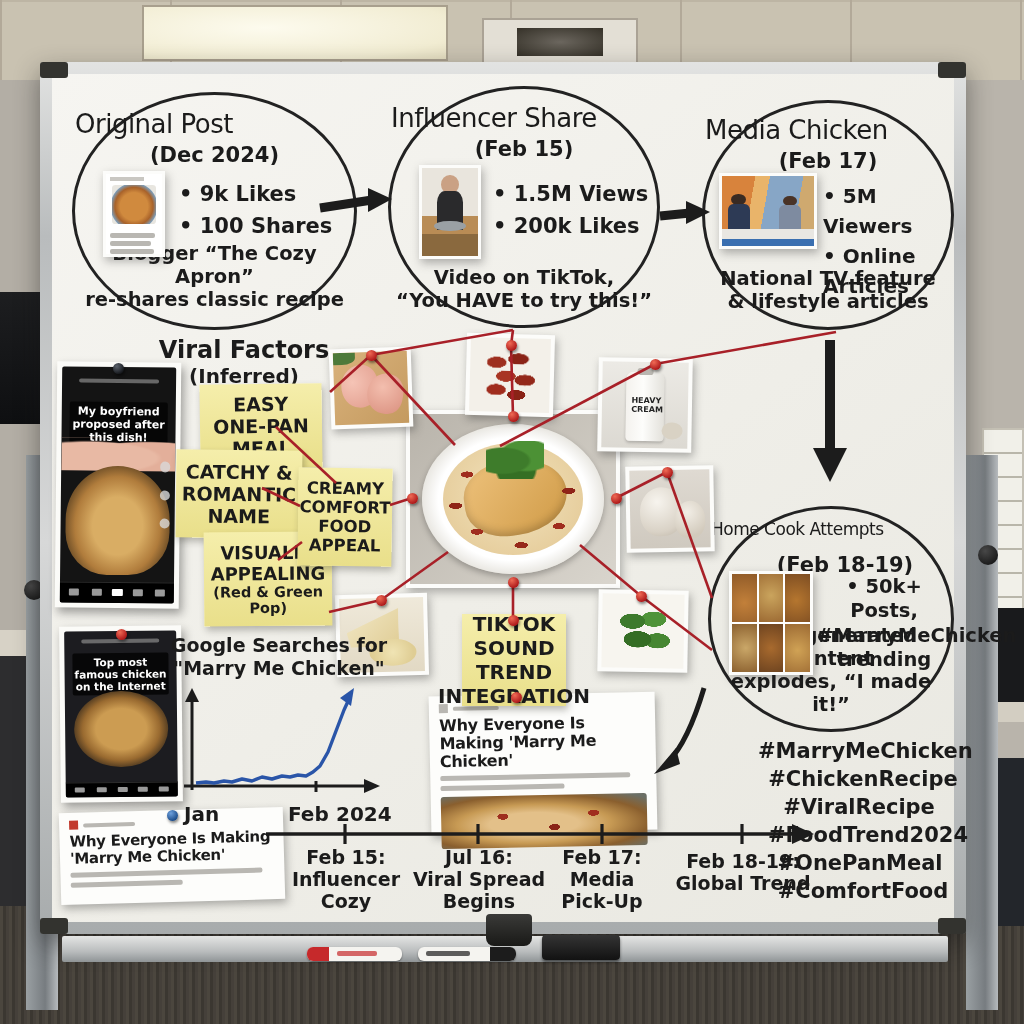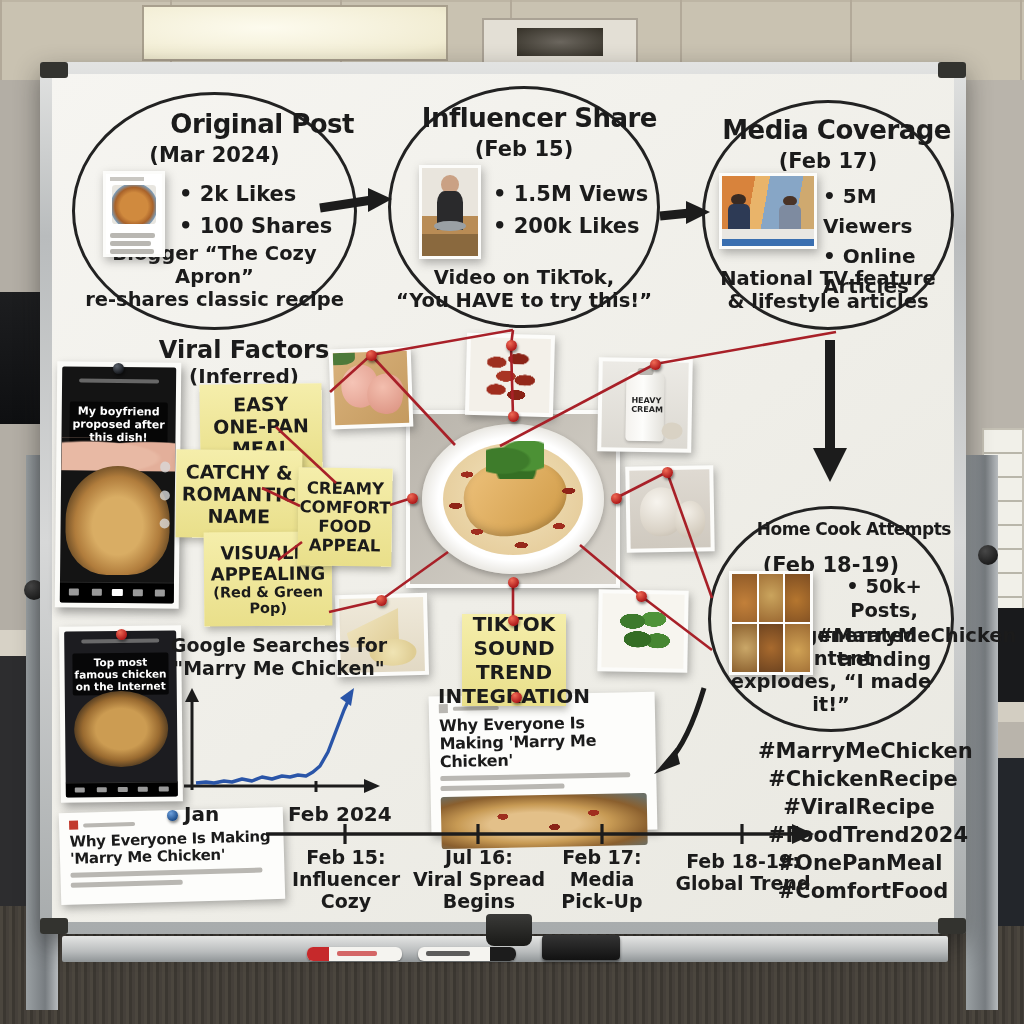--- a/index.html
+++ b/index.html
@@ -28,21 +28,21 @@
 .knob{width:20px;height:20px;border-radius:50%;background:radial-gradient(circle at 35% 30%,#4a4a4a,#0c0c0c)}
 .frame{left:40px;top:62px;width:926px;height:872px;background:linear-gradient(180deg,#e2e3e2,#b9bcbd 20%,#d7d8d8 55%,#a7abac);border-radius:4px;box-shadow:0 10px 26px rgba(20,20,20,.45)}
 .face{position:absolute;left:12px;top:12px;right:12px;bottom:12px;background:linear-gradient(145deg,#f6f5f1,#efeee8 55%,#e9e8e1)}
 .cap{width:28px;height:16px;background:#33332f;border-radius:3px}
 .tray{left:62px;top:936px;width:886px;height:26px;background:linear-gradient(#e4e5e4,#b9bcbd 60%,#8f9496);border-radius:2px}
 .bracket{left:486px;top:914px;width:46px;height:32px;background:linear-gradient(#3a3a38,#191917);border-radius:4px 4px 8px 8px}
 .marker{height:14px;border-radius:6px;background:#f5f4f0;box-shadow:0 1px 2px #0006}
 .eraser{width:78px;height:25px;background:linear-gradient(#343434,#121212);border-radius:4px;box-shadow:0 2px 3px #0008}
 
 .circle{border:3.5px solid #222;border-radius:50%}
-.ctitle{font-size:26px;font-weight:700;text-align:right;letter-spacing:-.5px;line-height:1.05}
+.ctitle{font-size:26px;font-weight:400;text-align:left;letter-spacing:-.5px;line-height:1.05}
 .cdate{font-size:21px;font-weight:700;text-align:center}
 .cbul{font-size:21px;font-weight:700;line-height:1.5}
 .cbul .bli:before{content:"• "}
 .ccap{font-size:19.5px;font-weight:700;text-align:center;line-height:1.18;width:100%}
 .vfh1{font-size:24px;font-weight:700;text-align:center}
 .vfh2{font-size:20px;font-weight:700;text-align:center}
 .note{background:linear-gradient(180deg,#f5eeab,#e9df8a);box-shadow:2px 4px 7px rgba(40,40,30,.3);display:flex;flex-direction:column;align-items:center;justify-content:center;text-align:center;font-weight:700;z-index:30}
 .photo{background:#fcfcfa;padding:4px;box-shadow:2px 4px 9px rgba(40,40,40,.35);z-index:20}
 .photo>div{width:100%;height:100%;position:relative;overflow:hidden}
 .pin{width:11px;height:11px;border-radius:50%;z-index:45;box-shadow:1px 2px 3px #0007}
@@ -90,32 +90,32 @@
   <div class="abs frame">
     <div class="face"></div>
   </div>
   <div class="abs cap" style="left:40px;top:62px"></div>
   <div class="abs cap" style="left:938px;top:62px"></div>
   <div class="abs cap" style="left:40px;top:918px"></div>
   <div class="abs cap" style="left:938px;top:918px"></div>
 
   <div class="abs circle" style="left:72px;top:92px;width:285px;height:238px;z-index:10">
     <div class="abs ctitle" style="left:0;top:16px;width:100%">Original Post</div>
-    <div class="abs cdate" style="left:0;top:48px;width:100%">(Mar 2024)</div>
+    <div class="abs cdate" style="left:0;top:48px;width:100%">(Dec 2024)</div>
     <div class="abs photo" style="left:28px;top:76px;width:62px;height:86px;padding:3px">
       <div style="background:#fff">
         <div style="position:absolute;left:8%;top:4%;width:60%;height:4px;background:#c9c7c2"></div>
         <div style="position:absolute;left:10%;top:14%;width:80%;height:48%;border-radius:8%;background:radial-gradient(circle at 50% 55%,#d08a3e 0 45%,#a8622a 62%,#7d9bb5 75%,#e8e6e0 78%)"></div>
         <div class="gbar" style="position:absolute;left:8%;top:68%;width:80%"></div>
         <div class="gbar" style="position:absolute;left:8%;top:78%;width:72%"></div>
         <div class="gbar" style="position:absolute;left:8%;top:88%;width:78%"></div>
       </div>
     </div>
     <div class="abs cbul" style="left:104px;top:84px">
-      <div class="bli pre">2k Likes</div>
+      <div class="bli pre">9k Likes</div>
       <div class="bli pre">100 Shares</div>
     </div>
     <div class="abs ccap pre" style="left:0;bottom:16px">Blogger “The Cozy Apron”
 re-shares classic recipe</div>
   </div>
 
   <div class="abs circle" style="left:388px;top:86px;width:272px;height:242px;z-index:10">
     <div class="abs ctitle" style="left:0;top:16px;width:100%">Influencer Share</div>
     <div class="abs cdate" style="left:0;top:48px;width:100%">(Feb 15)</div>
     <div class="abs photo" style="left:28px;top:76px;width:62px;height:94px;padding:3px">
@@ -127,21 +127,21 @@
     </div>
     <div class="abs cbul" style="left:102px;top:90px">
       <div class="bli pre">1.5M Views</div>
       <div class="bli pre">200k Likes</div>
     </div>
     <div class="abs ccap pre" style="left:0;bottom:13px">Video on TikTok,
 “You HAVE to try this!”</div>
   </div>
 
   <div class="abs circle" style="left:702px;top:100px;width:252px;height:230px;z-index:10">
-    <div class="abs ctitle" style="left:0;top:14px;width:100%">Media Coverage</div>
+    <div class="abs ctitle" style="left:0;top:14px;width:100%">Media Chicken</div>
     <div class="abs cdate" style="left:0;top:46px;width:100%">(Feb 17)</div>
     <div class="abs photo" style="left:14px;top:70px;width:98px;height:76px;padding:3px">
       <div style="background:linear-gradient(100deg,#d8833c 0 32%,#e9b46a 32% 46%,#87a6c6 46% 78%,#cfa96f 78%)">
         <div style="position:absolute;left:10%;top:26%;width:16%;height:16%;border-radius:50%;background:#3a2a22"></div>
         <div style="position:absolute;left:6%;top:40%;width:24%;height:36%;border-radius:24% 24% 0 0;background:#2d3a55"></div>
         <div style="position:absolute;left:66%;top:28%;width:15%;height:15%;border-radius:50%;background:#4a3326"></div>
         <div style="position:absolute;left:62%;top:42%;width:24%;height:34%;border-radius:24% 24% 0 0;background:#7e8ba0"></div>
         <div style="position:absolute;left:0;bottom:10%;width:100%;height:14%;background:#e9e7e2"></div>
         <div style="position:absolute;left:0;bottom:0;width:100%;height:10%;background:#3a6fb0"></div>
       </div>
@@ -149,21 +149,21 @@
     <div class="abs cbul" style="left:118px;top:78px;font-size:20px">
       <div class="bli pre">5M Viewers</div>
       <div class="bli pre">Online Articles</div>
     </div>
     <div class="abs ccap pre" style="left:0;bottom:14px">National TV feature
 &amp; lifestyle articles</div>
   </div>
 
   <div class="abs circle" style="left:708px;top:506px;width:246px;height:226px;z-index:10">
     <div class="abs ctitle" style="left:0;top:12px;width:100%;font-size:17px">Home Cook Attempts</div>
-    <div class="abs cdate" style="left:0;top:44px;width:100%">(Feb 18-19)</div>
+    <div class="abs cdate" style="left:14px;top:44px;width:100%">(Feb 18-19)</div>
     <div class="abs photo" style="left:18px;top:62px;width:84px;height:104px;padding:3px">
       <div style="display:grid;grid-template-columns:1fr 1fr 1fr;grid-template-rows:1fr 1fr;gap:2px;background:#fff">
         <div style="background:radial-gradient(circle at 50% 60%,#c2803a,#8f5a28)"></div>
         <div style="background:radial-gradient(circle at 50% 45%,#caa45d,#9c6a33)"></div>
         <div style="background:radial-gradient(circle at 45% 55%,#b5762f,#7d4d22)"></div>
         <div style="background:radial-gradient(circle at 55% 50%,#caa768,#8a5f2e)"></div>
         <div style="background:radial-gradient(circle at 50% 50%,#a86a2e,#6e4420)"></div>
         <div style="background:radial-gradient(circle at 50% 55%,#d0a255,#9c6a33)"></div>
       </div>
     </div>

